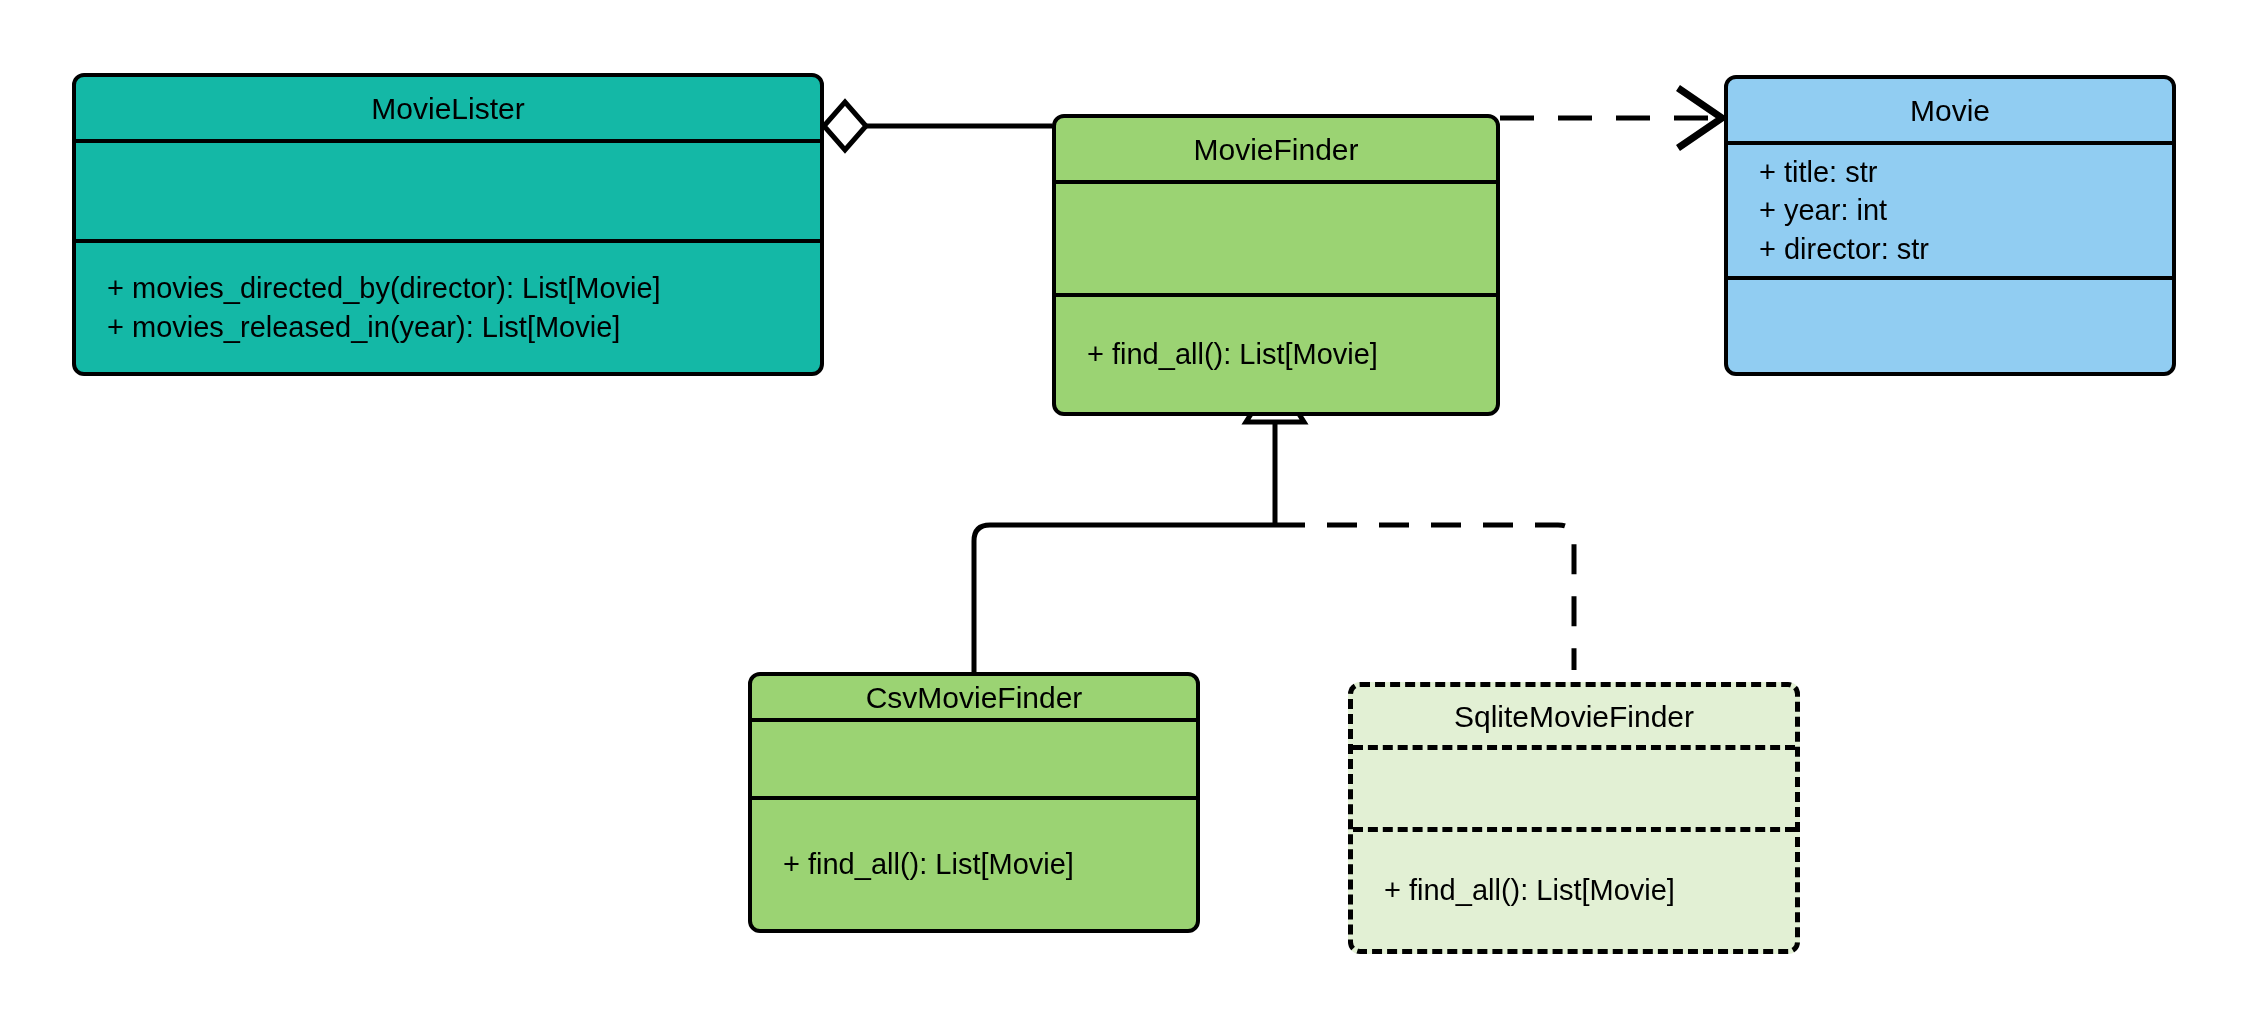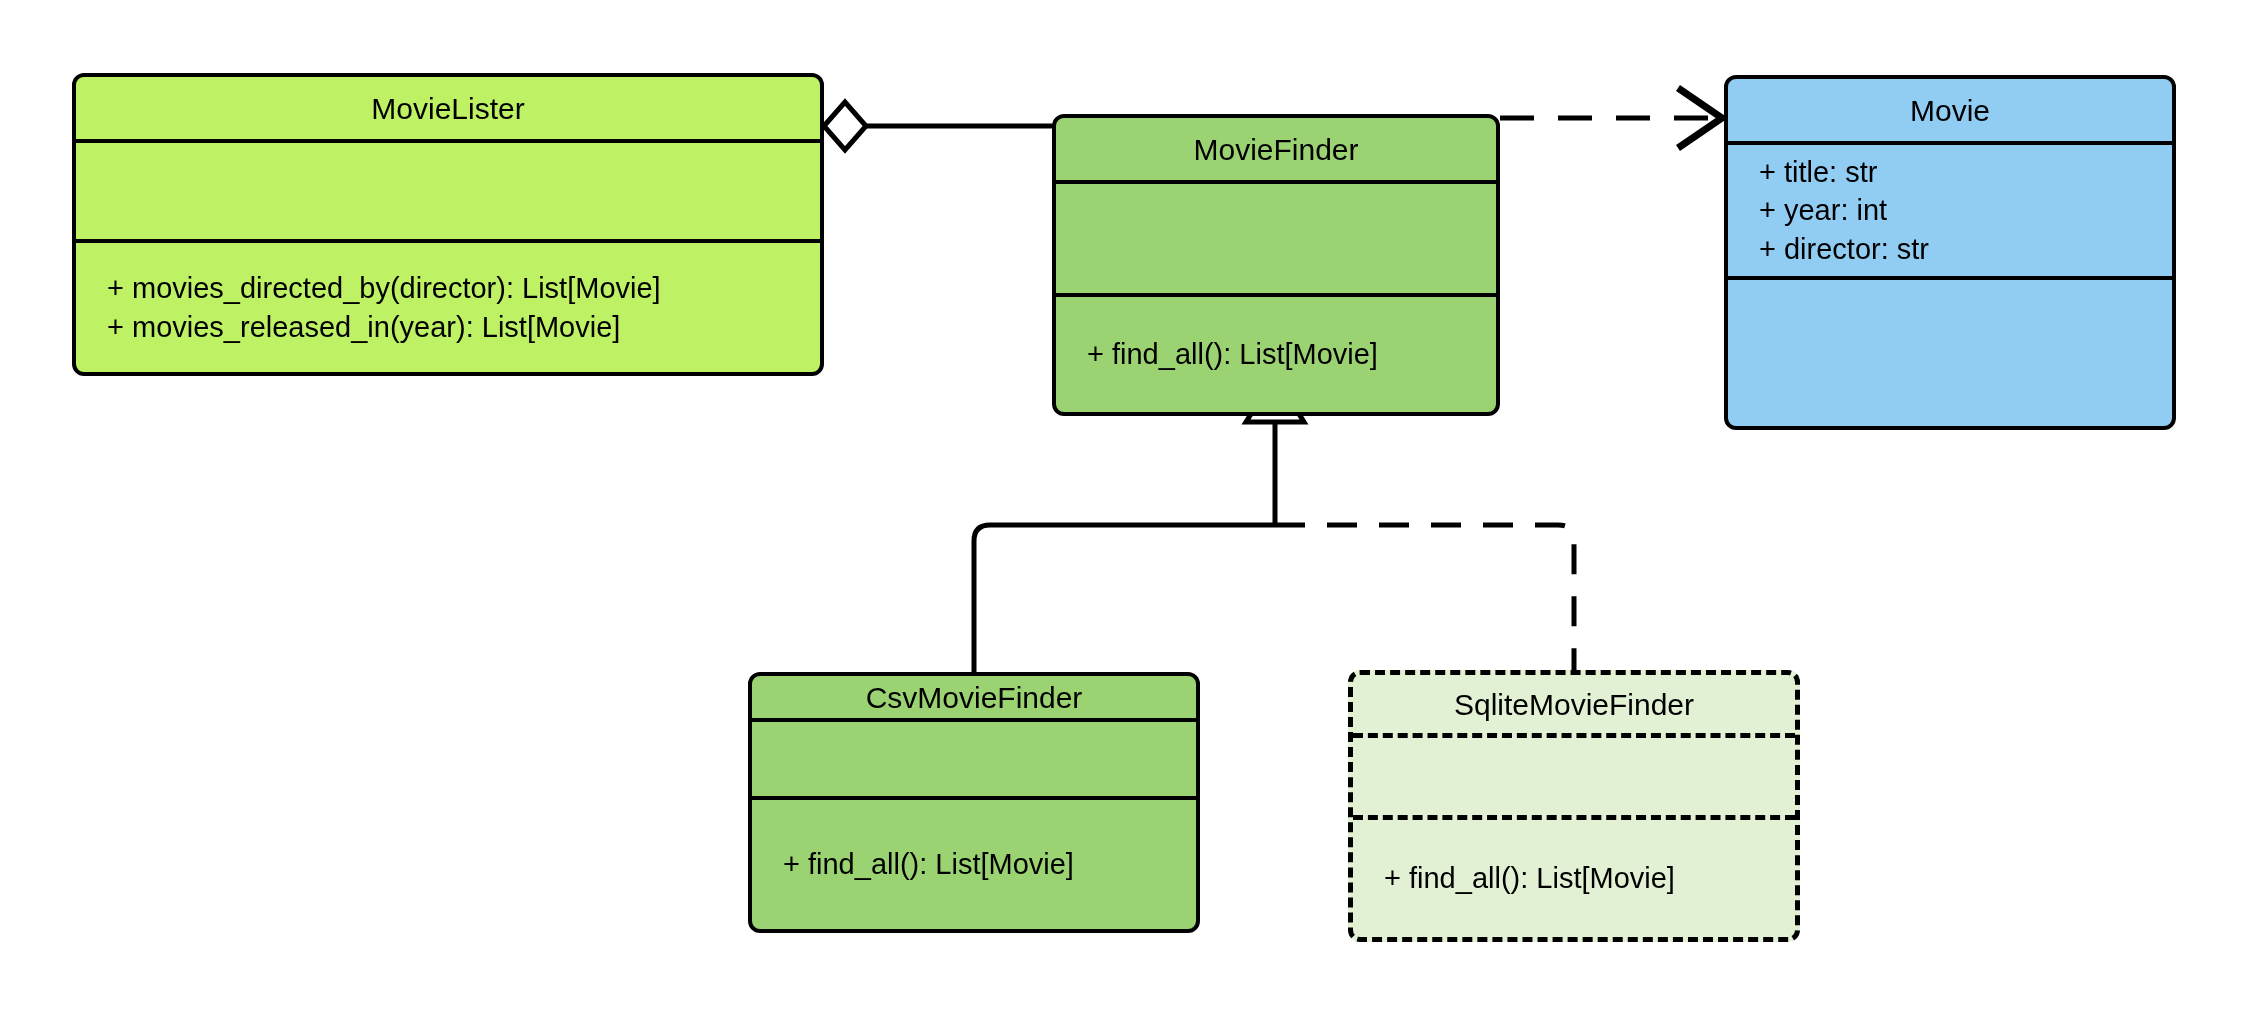--- a/index.html
+++ b/index.html
@@ -32,20 +32,21 @@
     box-sizing: border-box;
     border: 4px solid #000000;
     border-radius: 12px;
     overflow: hidden;
     display: flex;
     flex-direction: column;
   }
   .uml-class.dashed {
     border-style: dashed;
     border-width: 5px;
+    margin-top: 12px;
   }
   .compartment {
     box-sizing: border-box;
     display: flex;
     flex-direction: column;
     justify-content: center;
   }
   .compartment.title-row {
     align-items: center;
     justify-content: center;
@@ -69,23 +70,23 @@
     padding-left: 31px;
     white-space: nowrap;
   }
   .members-list {
     display: flex;
     flex-direction: column;
     justify-content: center;
   }
 
   
-  #class-movielister   { left: 72px;   top: 73px;  width: 752px; height: 303px; background: #bef264; }
+  #class-movielister   { left: 72px;   top: 73px;  width: 752px; height: 303px; background: #14b8a6; }
   #class-moviefinder   { left: 1052px; top: 74px;  width: 448px; height: 302px; background: #9BD373; margin-top: 40px; }
-  #class-movie         { left: 1724px; top: 75px;  width: 452px; height: 355px; background: #91CDF2; }
+  #class-movie         { left: 1724px; top: 75px;  width: 452px; height: 301px; background: #91CDF2; }
   #class-csvmoviefinder{ left: 748px;  top: 672px; width: 452px; height: 261px; background: #9BD373; }
   #class-sqlitemoviefinder { left: 1348px; top: 670px; width: 452px; height: 272px; background: #E2F0D4; }
 
   
   #class-movielister .c1 { height: 62px; }
   #class-movielister .c2 { height: 100px; }
   #class-movielister .c3 { flex: 1; }
   
   #class-moviefinder .c1 { height: 62px; }
   #class-moviefinder .c2 { height: 113px; }

